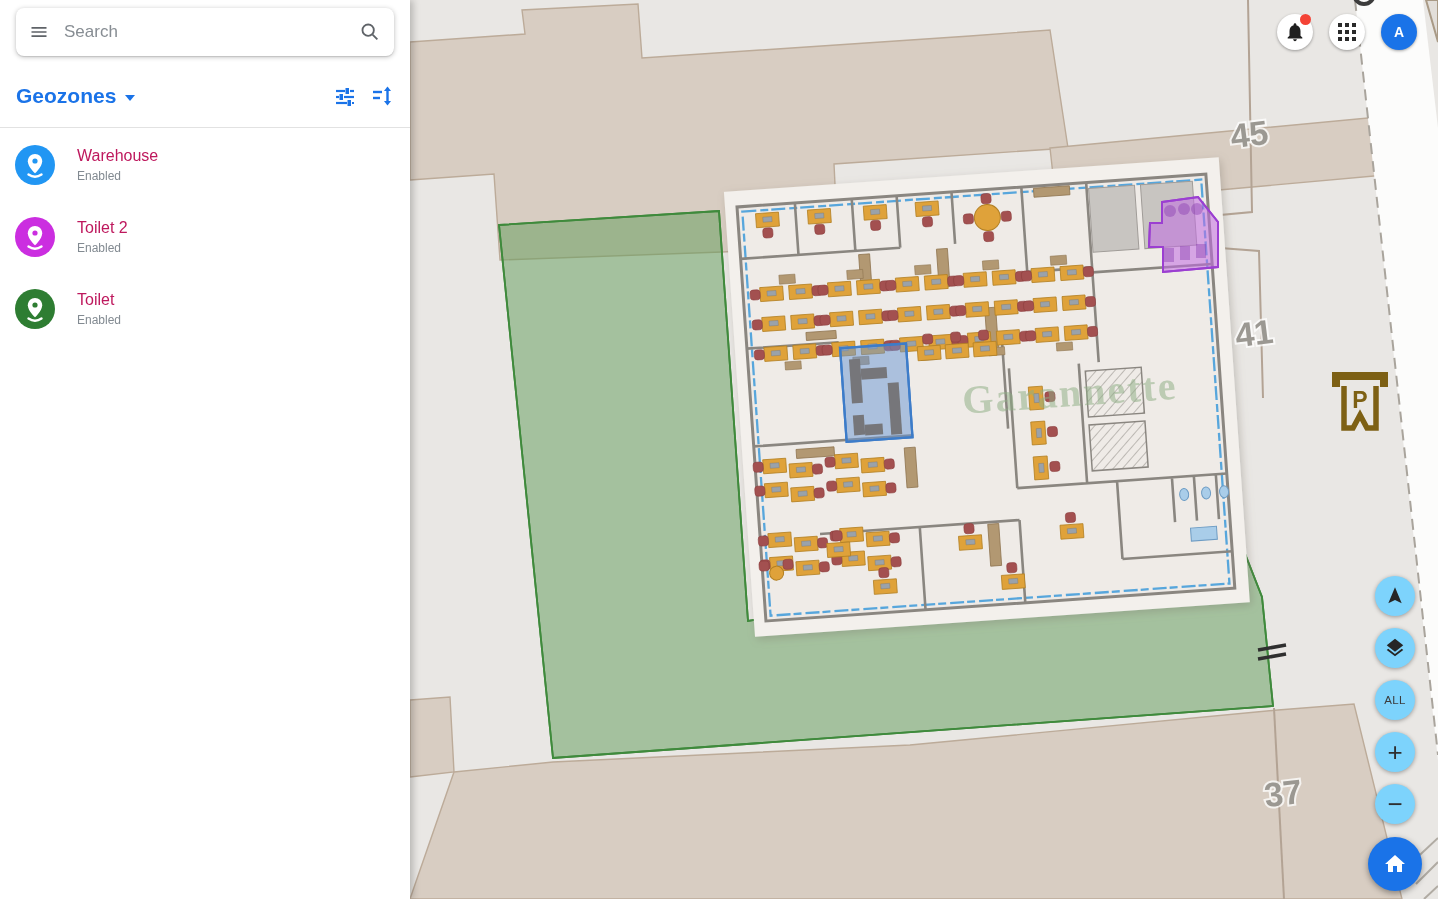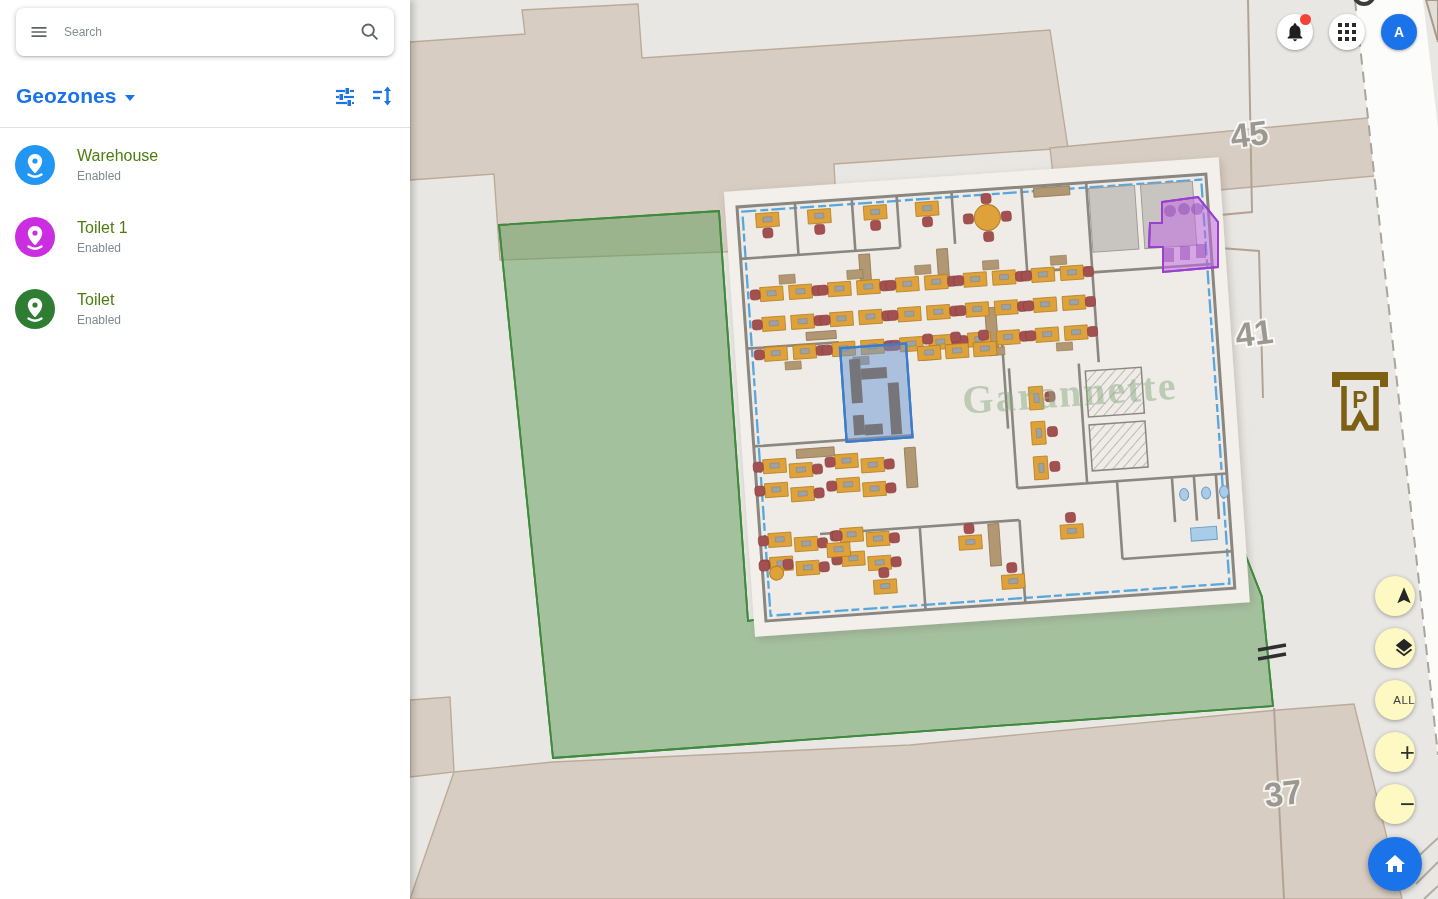--- a/index.html
+++ b/index.html
@@ -2,52 +2,52 @@
 <html><head>
 <meta charset="utf-8">
 <style>
   html,body{margin:0;padding:0;background:#d0d0d0;}
   .stage{position:relative;width:1438px;height:899px;overflow:hidden;background:#e9e7e4;
          font-family:"Liberation Sans",sans-serif;-webkit-font-smoothing:antialiased;}
   
   .map-area{position:absolute;left:410px;top:0;width:1028px;height:899px;}
   .map-area svg.basemap{position:absolute;left:0;top:0;}
   
-  .mbtn{position:absolute;width:40px;height:40px;border-radius:50%;background:#fef9c3;
-        box-shadow:0 1px 4px rgba(0,0,0,.35);display:flex;align-items:center;justify-content:flex-end;
+  .mbtn{position:absolute;width:40px;height:40px;border-radius:50%;background:#7dd3fc;
+        box-shadow:0 1px 4px rgba(0,0,0,.35);display:flex;align-items:center;justify-content:center;
         cursor:pointer;user-select:none;}
   .mbtn svg{display:block;}
   .mbtn.all{font-size:11.5px;letter-spacing:.4px;color:#3c3c3c;font-weight:400;}
   .mbtn.zoomglyph{font-size:26px;color:#2f2f2f;font-weight:400;line-height:1;}
   .fab{position:absolute;width:54px;height:54px;border-radius:50%;
        box-shadow:0 2px 6px rgba(0,0,0,.4);display:flex;align-items:center;justify-content:center;cursor:pointer;}
   
   .tbtn{position:absolute;top:14px;width:36px;height:36px;border-radius:50%;background:#fff;
         box-shadow:0 1px 3px rgba(0,0,0,.35);display:flex;align-items:center;justify-content:center;cursor:pointer;}
   .tbtn .dot{position:absolute;right:2px;top:0;width:11px;height:11px;border-radius:50%;}
   .tbtn.avatar{color:#fff;font-size:14px;font-weight:700;}
   
   .sidebar{position:absolute;left:0;top:0;width:410px;height:899px;background:#fff;
            box-shadow:3px 0 7px rgba(0,0,0,.22);z-index:10;}
   .search-card{position:absolute;left:16px;top:8px;width:378px;height:48px;background:#fff;border-radius:8px;
                box-shadow:0 1px 1px rgba(0,0,0,.1),0 1px 5px rgba(0,0,0,.26);
                display:flex;align-items:center;padding:0 13px;box-sizing:border-box;gap:13px;}
-  .search-card input{flex:1;border:none;outline:none;font-size:12px;color:#3c4043;background:transparent;
+  .search-card input{flex:1;border:none;outline:none;font-size:17px;color:#3c4043;background:transparent;
                      font-family:"Liberation Sans",sans-serif;}
   .search-card input::placeholder{color:#878d93;opacity:1;}
   .iconbtn{display:flex;align-items:center;justify-content:center;cursor:pointer;background:none;border:none;padding:0;}
   .list-header{position:absolute;left:16px;right:16px;top:78px;height:36px;display:flex;gap:36px;}
   .gz-title{font-size:21px;font-weight:700;cursor:pointer;display:flex;align-items:center;gap:9px;}
   .caret{width:0;height:0;border-left:5.5px solid transparent;border-right:5.5px solid transparent;
          border-top:6.5px solid currentColor;margin-top:3px;}
   .hdr-icons{margin-left:auto;display:flex;gap:13px;}
   .divider{position:absolute;left:0;right:0;top:127px;height:1px;background:#e2e2e2;}
   .gz-item{position:absolute;left:0;width:410px;height:72px;display:flex;align-items:center;
            padding-left:15px;box-sizing:border-box;gap:22px;cursor:pointer;}
-  .gz-text .t1{font-size:16px;color:#4d7c0f;}
+  .gz-text .t1{font-size:16px;color:#be185d;}
   .gz-text .t2{font-size:12px;color:#828a91;margin-top:4px;}
   .mapnum{font-weight:600;fill:#9b9892;paint-order:stroke;stroke:rgba(255,255,255,.75);stroke-width:4px;}
 </style>
 </head>
 <body>
 
 <div class="stage">
 
   <div class="map-area">
     <svg class="basemap" width="1028" height="899" viewBox="0 0 1028 899">
@@ -383,21 +383,21 @@
     </div>
 
     <div class="gz-item" style="top:201px;">
       <svg width="40" height="40" viewBox="0 0 40 40">
         <circle cx="20" cy="20" r="20" fill="#cb2ee0"></circle>
         <path d="M20 9c-4 0-7.2 3.2-7.2 7.2 0 5.4 7.2 12 7.2 12s7.2-6.6 7.2-12C27.2 12.2 24 9 20 9z" fill="#fff"></path>
         <circle cx="20" cy="16" r="2.6" fill="#cb2ee0"></circle>
         <path d="M13.5 29.5 q6.5 4.5 13 0" fill="none" stroke="#fff" stroke-width="2.4" stroke-linecap="round"></path>
       </svg>
       <div class="gz-text">
-        <div class="t1">Toilet 1</div>
+        <div class="t1">Toilet 2</div>
         <div class="t2">Enabled</div>
       </div>
     </div>
 
     <div class="gz-item" style="top:273px;">
       <svg width="40" height="40" viewBox="0 0 40 40">
         <circle cx="20" cy="20" r="20" fill="#2e7d32"></circle>
         <path d="M20 9c-4 0-7.2 3.2-7.2 7.2 0 5.4 7.2 12 7.2 12s7.2-6.6 7.2-12C27.2 12.2 24 9 20 9z" fill="#fff"></path>
         <circle cx="20" cy="16" r="2.6" fill="#2e7d32"></circle>
         <path d="M13.5 29.5 q6.5 4.5 13 0" fill="none" stroke="#fff" stroke-width="2.4" stroke-linecap="round"></path>

